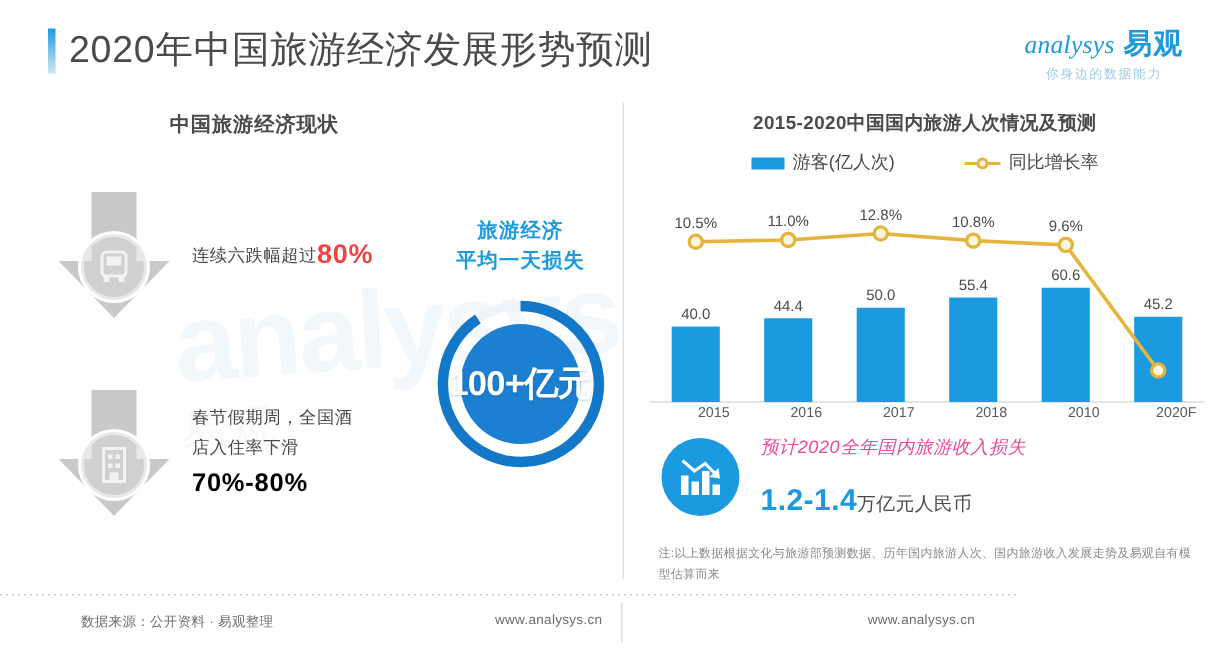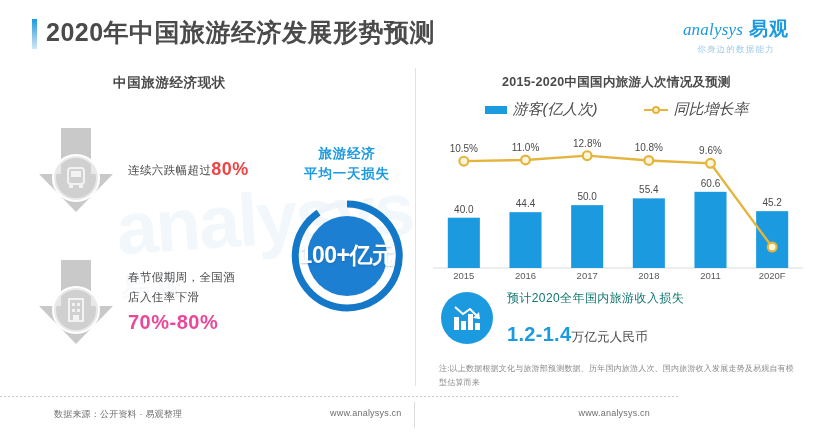--- a/index.html
+++ b/index.html
@@ -30,21 +30,21 @@
 
   
   .header { position:absolute; left:0; top:0; width:818px; height:62px; z-index:5;}
   .title-accent {
     position:absolute; left:32px; top:19px;
     width:5px; height:30px;
     background:linear-gradient(180deg,#1b9ae0 0%,#8fc9ea 60%,#cfe6f5 100%);
   }
   .page-title {
     position:absolute; left:46px; top:16px;
-    font-size:25px; font-weight:bold; color:#4a4a4a;
+    font-size:25px; font-weight:normal; color:#4a4a4a;
     letter-spacing:.5px; white-space:nowrap;
   }
   .brand { position:absolute; right:14px; top:16px; text-align:center; width:136px;}
   .brand-row { display:flex; align-items:baseline; justify-content:center; gap:6px;}
   .brand-en {
     font-size:17px; color:#1b9ae0; font-style:italic;
     letter-spacing:.2px; font-family:"Liberation Serif",serif;
   }
   .brand-cn { font-size:19px; font-weight:bold; color:#1b9ae0; letter-spacing:1px;}
   .brand-tag {
@@ -75,21 +75,21 @@
   .stat-text { margin-left:4px; }
   .stat-line {
     font-size:11.5px; color:#4a4a4a; line-height:1.75; letter-spacing:.4px;
     white-space:nowrap;
   }
   .stat-big {
     font-size:18px; font-weight:bold; color:#ef4444;
     letter-spacing:.5px; vertical-align:-1px;
   }
   .stat-strong {
-    font-size:20px; font-weight:bold; color:#ec4899; letter-spacing:.5px;
+    font-size:17px; font-weight:bold; color:#000000; letter-spacing:.5px;
     line-height:1.5;
   }
 
   
   .donut-wrap { position:absolute; left:282px; top:82px; width:130px; height:215px;}
   .donut-cap {
     text-align:center; font-size:13.5px; font-weight:bold; color:#1b9ae0;
     line-height:1.5; letter-spacing:.8px;
   }
   .donut { position:relative; width:118px; height:118px; margin:12px auto 0; }
@@ -113,40 +113,40 @@
   .legend-item { display:flex; align-items:center; gap:6px; }
   .legend-swatch-bar { width:22px; height:8px; background:#1b9ae0; }
   .legend-swatch-line { position:relative; width:24px; height:10px;}
   .legend-swatch-line i {
     position:absolute; left:0; top:4px; width:24px; height:2px; background:#e5b43c;
   }
   .legend-swatch-line b {
     position:absolute; left:8px; top:1px; width:8px; height:8px; border-radius:50%;
     background:#fdf3d4; border:2px solid #e5b43c; box-sizing:border-box;
   }
-  .legend-text { font-size:15px; color:#4a4a4a;font-style:italic; }
+  .legend-text { font-size:12px; color:#4a4a4a; }
 
   .chart-area { position:absolute; left:18px; top:56px; width:370px; height:152px;}
   .chart-area svg { display:block; }
 
   .x-axis {
-    position:absolute; left:18px; top:208px; width:370px;
+    position:absolute; left:30px; top:208px; width:370px;
     display:flex;
   }
   .x-tick { flex:1; text-align:center; font-size:9.5px; color:#5a5a5a; }
 
   
   .callout {
     position:absolute; left:26px; top:228px; display:flex; align-items:center; gap:14px;
   }
   .callout-circle {
     width:52px; height:52px; border-radius:50%; background:#1b9ae0;
     display:flex; align-items:center; justify-content:center; flex:0 0 52px;
   }
-  .callout-l1 { font-size:12px; color:#0f766e; letter-spacing:.4px; }
+  .callout-l1 { font-size:12px; color:#ec4899; letter-spacing:.4px;font-style:italic; }
   .callout-l2 { margin-top:16px; letter-spacing:.3px; }
   .callout-num { font-size:20px; font-weight:bold; color:#1b9ae0; }
   .callout-unit { font-size:12.5px; color:#4a4a4a; }
 
   .footnote {
     position:absolute; left:24px; top:300px; width:360px;
     font-size:8px; color:#8a8a8a; line-height:1.75; letter-spacing:.2px;
   }
 
   
@@ -292,21 +292,21 @@
         <text x="277.5" y="36.30434782608695" text-anchor="middle" font-size="10" fill="#4a4a4a" font-family="&quot;Liberation Sans&quot;,sans-serif">9.6%</text>
         <circle cx="339.16666666666663" cy="129" r="4.4" fill="#fdf6de" stroke="#e5b43c" stroke-width="2.2"></circle>
       </svg>
   </div>
 
   <div class="x-axis" id="xaxis">
       <div class="x-tick">2015</div>
       <div class="x-tick">2016</div>
       <div class="x-tick">2017</div>
       <div class="x-tick">2018</div>
-      <div class="x-tick">2011</div>
+      <div class="x-tick">2010</div>
       <div class="x-tick">2020F</div>
     </div>
 
   <div class="callout">
     <div class="callout-circle">
       <svg width="30" height="30" viewBox="0 0 30 30">
         <rect x="2" y="14" width="5" height="13" fill="#fff"></rect>
         <rect x="9" y="18" width="5" height="9" fill="#fff"></rect>
         <rect x="16" y="11" width="5" height="16" fill="#fff"></rect>
         <rect x="23" y="20" width="5" height="7" fill="#fff"></rect>

